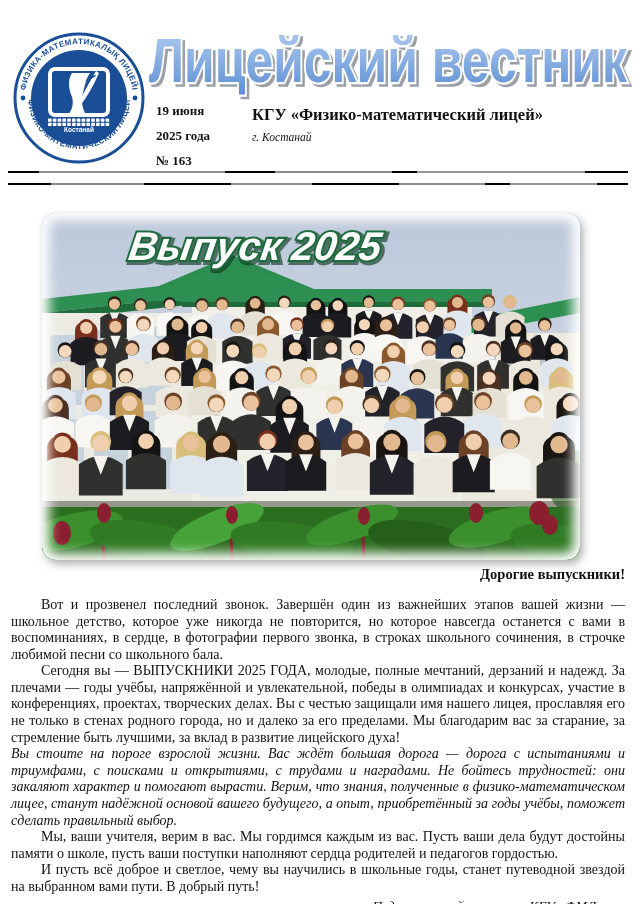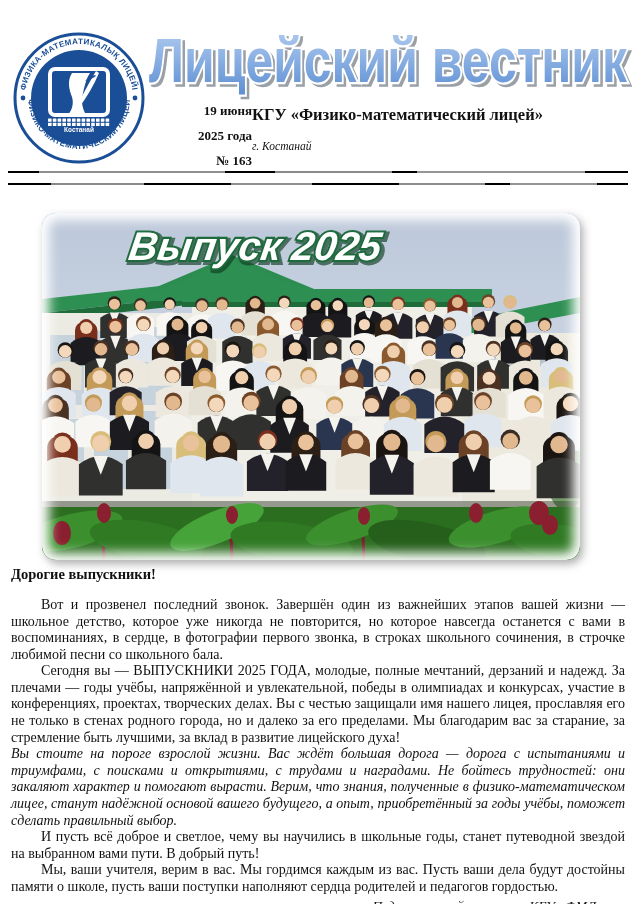--- a/index.html
+++ b/index.html
@@ -5,47 +5,47 @@
   html,body{margin:0;padding:0;background:#888;}
   #page{
     position:relative;width:636px;height:904px;margin:0 auto;
     background:#ffffff;overflow:hidden;
     font-family:"Liberation Serif", serif;color:#111;
   }
   
   .logo{position:absolute;left:12px;top:30px;width:134px;height:136px;}
   .title-svg{position:absolute;left:142px;top:26px;width:492px;height:82px;}
   .issue-block{
-    position:absolute;left:156px;top:104px;width:96px;text-align:right;
+    position:absolute;left:156px;top:104px;width:96px;text-align:left;
     font-weight:bold;font-size:13px;line-height:1;
   }
   .issue-block div{margin-bottom:12px;}
   .inst-block{position:absolute;left:252px;top:106px;width:376px;}
   .inst-name{font-weight:bold;font-size:16.5px;line-height:1.1;}
-  .inst-city{font-style:italic;font-size:11.5px;margin-top:16px;line-height:1.15;}
+  .inst-city{font-style:italic;font-size:11.5px;margin-top:7px;line-height:1.15;}
   .inst-since{font-style:italic;font-size:13.5px;line-height:1.15;}
   .rule{position:absolute;left:8px;right:8px;height:2px;}
   .rule.r1{top:171px;background:linear-gradient(90deg,#000 0 5%,#8f8f8f 5% 35%,#000 35% 43%,#8a8a8a 43% 62%,#000 62% 66%,#969696 66% 93%,#000 93% 100%);}
   .rule.r2{top:183px;background:linear-gradient(90deg,#000 0 7%,#8a8a8a 7% 22%,#000 22% 36%,#919191 36% 49%,#000 49% 63%,#8d8d8d 63% 77%,#000 77% 81%,#949494 81% 95%,#000 95% 100%);}
   
   .photo{
     position:absolute;left:42px;top:213px;width:538px;height:347px;
     border-radius:14px;overflow:hidden;
     box-shadow:3px 4px 8px rgba(110,110,110,.55);
     background:#cfd8e4;
   }
   .photo svg{display:block;width:100%;height:100%;}
   .photo .vignette{
     position:absolute;inset:0;border-radius:14px;pointer-events:none;
     box-shadow:inset 0 0 12px 7px #ffffff;
   }
   
   .article{position:absolute;left:11px;right:11px;top:566px;}
   .article h2{
-    font-size:14.5px;margin:0 0 14px 0;text-align:left;font-weight:bold;
+    font-size:14.5px;margin:0 0 14px 0;text-align:right;font-weight:bold;
   }
   .article p{
     margin:0;font-size:14px;line-height:1.185;text-align:justify;text-indent:30px;
   }
   .article p.no-indent{text-indent:0;font-style:italic;}
   .signature{
     font-style:italic;font-size:13.5px;text-align:right;padding-right:22px;margin-top:3px;
   }
 </style>
 </head>
@@ -544,18 +544,18 @@
       </g>
     </svg>
     <div class="vignette"></div>
   </div>
 
   <div class="article">
     <h2>Дорогие выпускники!</h2>
     <p>Вот и прозвенел последний звонок. Завершён один из важнейших этапов вашей жизни — школьное детство, которое уже никогда не повторится, но которое навсегда останется с вами в воспоминаниях, в сердце, в фотографии первого звонка, в строках школьного сочинения, в строчке любимой песни со школьного бала.</p>
     <p>Сегодня вы — ВЫПУСКНИКИ 2025 ГОДА, молодые, полные мечтаний, дерзаний и надежд. За плечами — годы учёбы, напряжённой и увлекательной, победы в олимпиадах и конкурсах, участие в конференциях, проектах, творческих делах. Вы с честью защищали имя нашего лицея, прославляя его не только в стенах родного города, но и далеко за его пределами. Мы благодарим вас за старание, за стремление быть лучшими, за вклад в развитие лицейского духа!</p>
     <p class="no-indent">Вы стоите на пороге взрослой жизни. Вас ждёт большая дорога — дорога с испытаниями и триумфами, с поисками и открытиями, с трудами и наградами. Не бойтесь трудностей: они закаляют характер и помогают вырасти. Верим, что знания, полученные в физико-математическом лицее, станут надёжной основой вашего будущего, а опыт, приобретённый за годы учёбы, поможет сделать правильный выбор.</p>
+    <p>Мы, ваши учителя, верим в вас. Мы гордимся каждым из вас. Пусть ваши дела будут достойны памяти о школе, пусть ваши поступки наполняют сердца родителей и педагогов гордостью.</p>
     <p>И пусть всё доброе и светлое, чему вы научились в школьные годы, станет путеводной звездой на выбранном вами пути. В добрый путь!</p>
-    <p>Мы, ваши учителя, верим в вас. Мы гордимся каждым из вас. Пусть ваши дела будут достойны памяти о школе, пусть ваши поступки наполняют сердца родителей и педагогов гордостью.</p>
     <div class="signature">Педагогический коллектив КГУ «ФМЛ»</div>
   </div>
 
 </div>
 
 </body></html>

